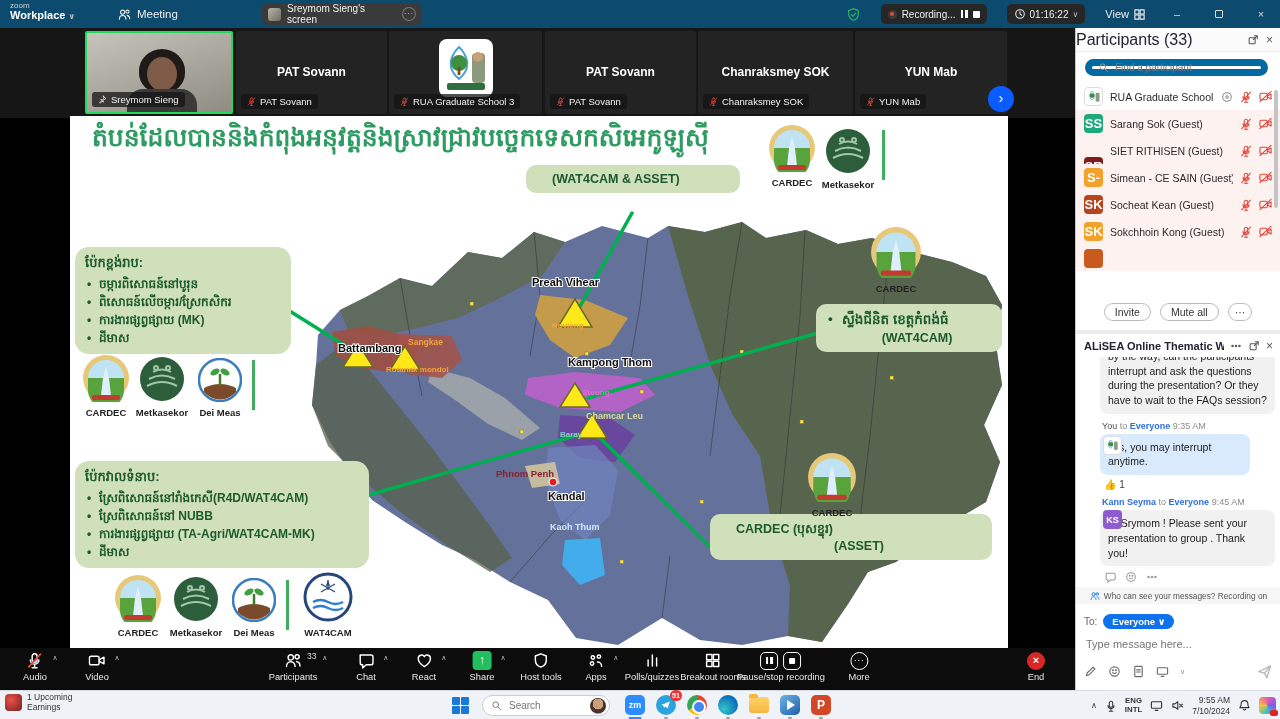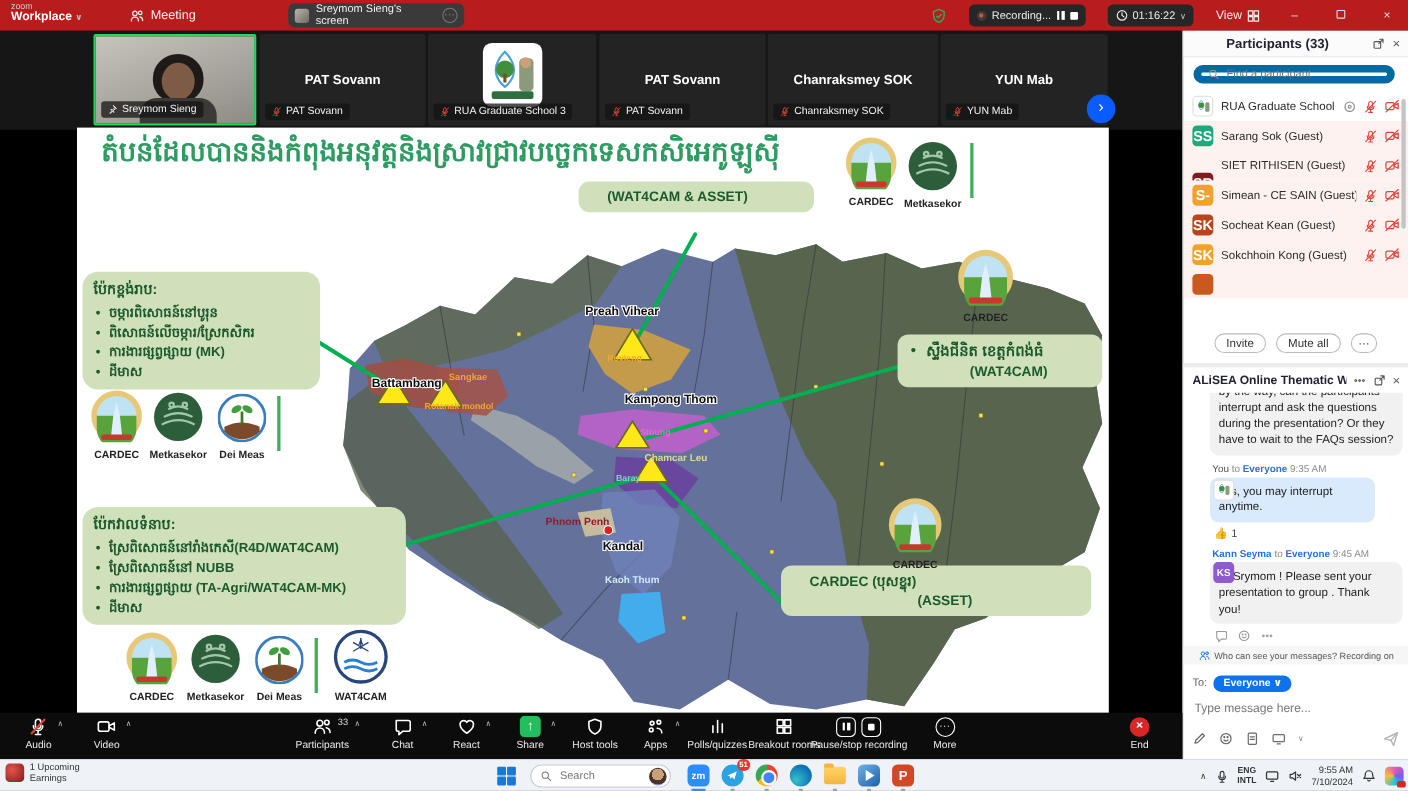--- a/index.html
+++ b/index.html
@@ -3,21 +3,21 @@
 <meta charset="utf-8">
 <style>
   html,body{margin:0;padding:0;background:#000;}
   *{box-sizing:border-box;}
   .screen{position:relative;width:1280px;height:719px;background:#000;overflow:hidden;
           font-family:"Liberation Sans","DejaVu Sans",sans-serif;-webkit-font-smoothing:antialiased;}
   .ic{display:inline-block;vertical-align:middle;}
   .ic use{stroke:currentColor;fill:none;stroke-width:1.2;stroke-linecap:round;stroke-linejoin:round;}
 
   
-  .titlebar{position:absolute;left:0;top:0;width:1280px;height:28px;background:#b91c1c;color:#e8e8e8;}
+  .titlebar{position:absolute;left:0;top:0;width:1280px;height:28px;background:#0c4a6e;color:#e8e8e8;}
   .appname{position:absolute;left:10px;top:2px;line-height:1;}
   .appname .l1{font-size:8px;color:#cfcfcf;}
   .appname .l2{font-size:11px;font-weight:bold;color:#fff;}
   .tb-chev{color:#bbb;font-size:8px;}
   .meeting-tab{position:absolute;left:118px;top:0;height:28px;display:flex;align-items:center;gap:6px;font-size:11.5px;color:#eee;}
   .screen-tab{position:absolute;left:262px;top:3px;height:22px;width:160px;background:#3a3a3a;border-radius:6px;
               display:flex;align-items:center;gap:6px;padding:0 6px;font-size:10px;color:#f0f0f0;}
   .screen-thumb{width:13px;height:13px;border-radius:3px;background:linear-gradient(135deg,#b9b6ae,#6d6a62);flex:none;}
   .screen-tab .dots{margin-left:auto;width:14px;height:14px;border:1px solid #777;border-radius:50%;
                     font-size:7px;line-height:12px;text-align:center;color:#ccc;letter-spacing:1px;}
@@ -60,21 +60,21 @@
   .callout .row2,.callout .row3{font-size:12.5px;font-weight:bold;padding-left:16px;}
   .logo{position:absolute;width:56px;text-align:center;z-index:3;}
   .logo .lbl{font-size:9.5px;font-weight:bold;color:#222;margin-top:1px;}
   .vdiv{position:absolute;width:3px;height:50px;background:#3fae5f;z-index:3;}
   .mapsvg{position:absolute;left:0;top:0;z-index:1;}
 
   
   .right-panel{position:absolute;left:1075px;top:28px;width:205px;height:662px;background:#fff;border-left:1px solid #c9c9c9;font-size:11px;color:#232333;}
   .pp-head{position:absolute;left:0;top:0;width:100%;height:24px;background:#fbfbfb;border-bottom:1px solid #ececec;
            display:flex;align-items:center;}
-  .pp-head .t{flex:1;text-align:center;font-weight:bold;font-size:12px;}
+  .pp-head .t{flex:1;font-weight:normal;font-size:16px;}
   .head-ic{color:#555;margin-right:7px;}
   .pp-search{position:absolute;left:9px;top:31px;width:183px;height:17px;border:7px solid #0369a1;border-radius:9px;
              display:flex;align-items:center;padding:0 6px;gap:4px;color:#999;}
   .pp-search input{border:none;outline:none;width:130px;font-size:10px;color:#333;background:transparent;}
   .prow{position:relative;display:flex;align-items:center;height:27px;padding:0 8px;gap:7px;}
   .prow.guest{background:#fdf2f0;}
   .pava{width:19px;height:19px;border-radius:4px;color:#fff;font-size:13px;font-weight:bold;
         display:flex;align-items:center;justify-content:center;flex:none;}
   .pname{flex:1;font-size:10.5px;color:#2b2b2b;white-space:nowrap;overflow:hidden;}
   .picons{display:flex;gap:7px;align-items:center;color:#e0443a;}

